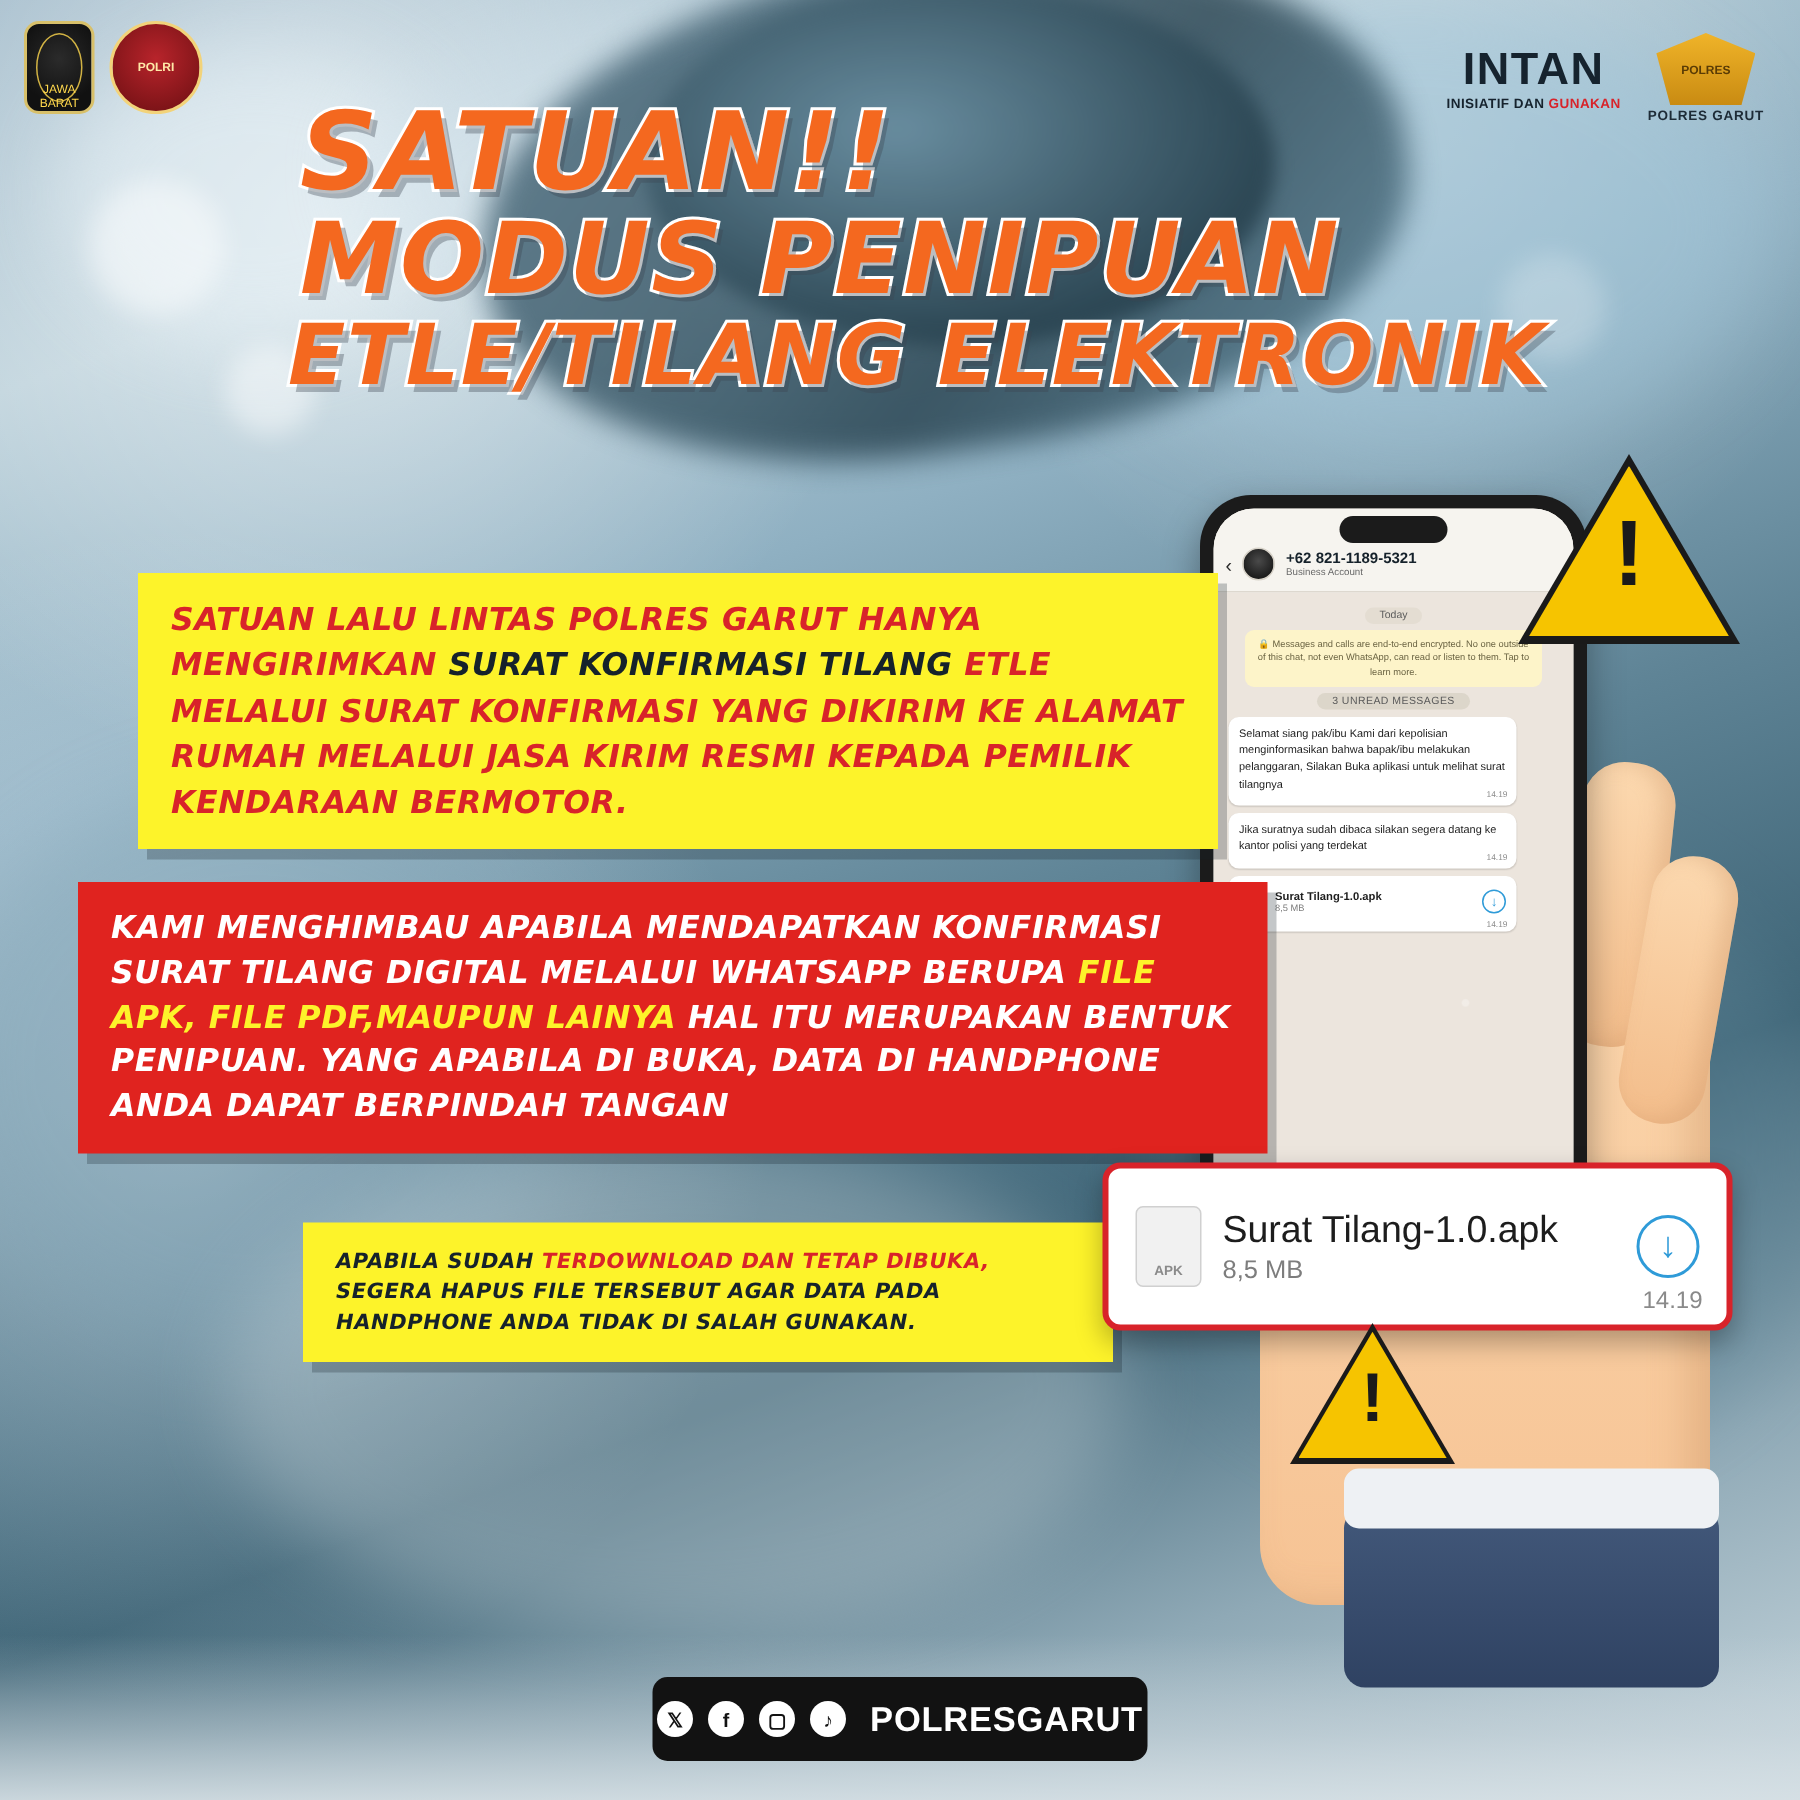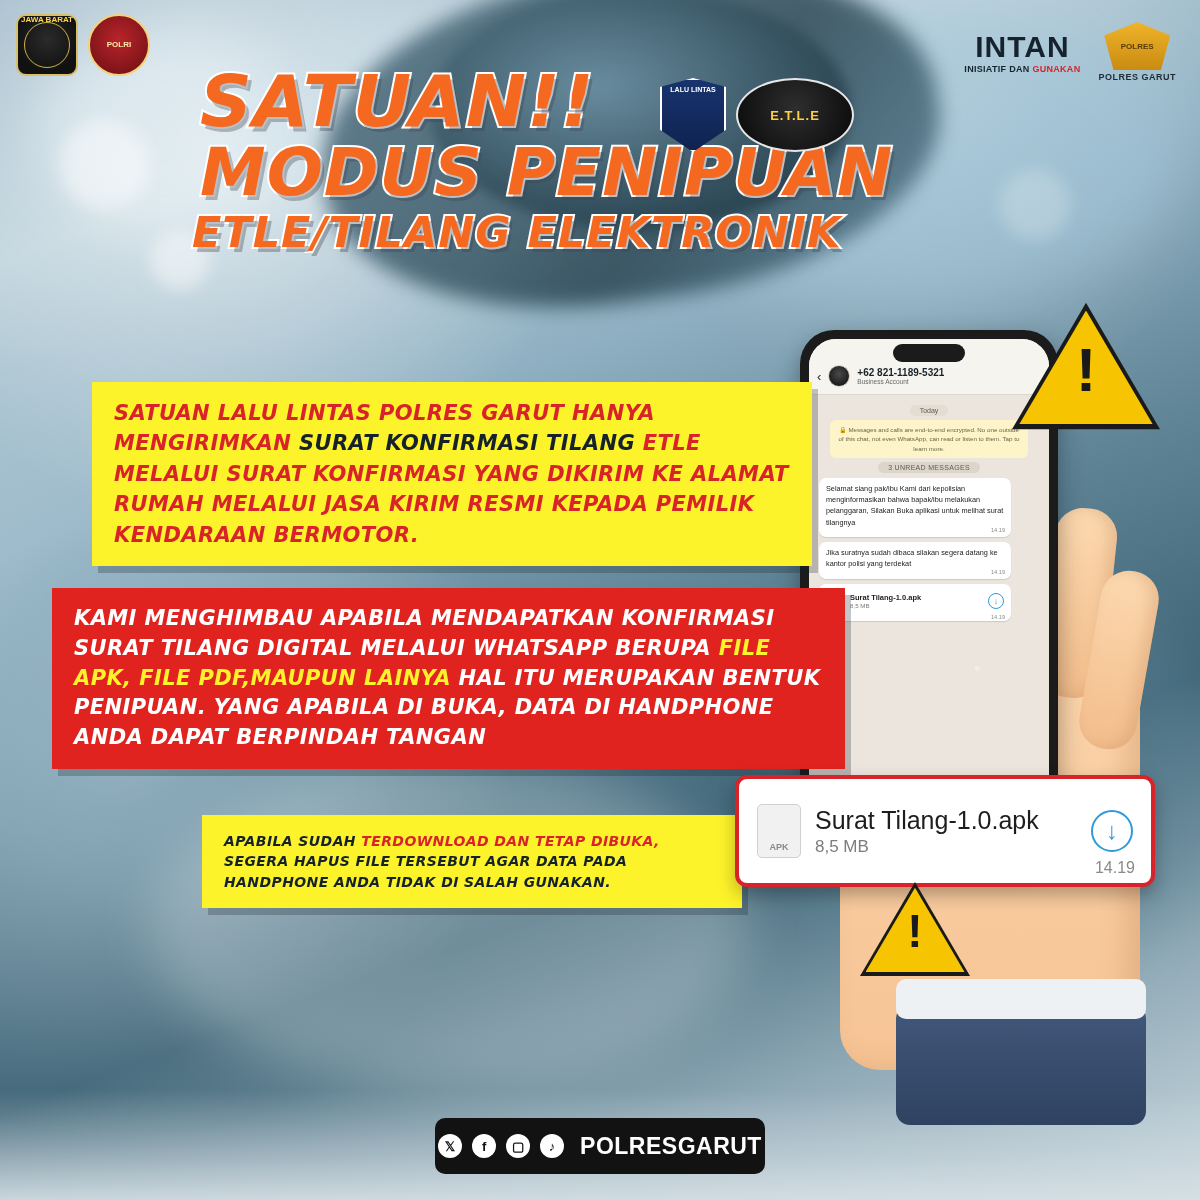--- a/index.html
+++ b/index.html
@@ -46,25 +46,25 @@
   }
   .bokeh {
     position:absolute; border-radius:50%;
     background: rgba(255,255,255,0.45);
     filter: blur(8px);
   }
 
   
   .logo-row { position: absolute; top: 14px; left: 16px; display:flex; gap:10px; z-index: 12;}
   .badge-shield {
-    width: 62px; height: 62px; border-radius: 10px;
+    width: 47px; height: 62px; border-radius: 10px;
     background: radial-gradient(circle at 50% 40%, #2b2b2b 0%, #111 70%);
     border: 2px solid #d8c06a;
-    display:flex; align-items:flex-start; justify-content:center;
-    color:#ffd84d; font-size: 8px; font-weight:bold; text-align:center; line-height:1.1;
+    display:flex; align-items:flex-end; justify-content:center;
+    color:#ffd84d; font-size: 8px; font-weight:normal; text-align:center; line-height:1.1;
     position: relative;
   }
   .badge-shield .ring { position:absolute; inset:6px; border:1px solid #ffd84d; border-radius:50%; opacity:.8;}
   .badge-red {
     width: 62px; height: 62px; border-radius: 50%;
     background: radial-gradient(circle at 50% 40%, #b8242b 0%, #7e1418 75%);
     border: 2px solid #f2d37a;
     display:flex; align-items:center; justify-content:center;
     color:#ffe9a8; font-size: 8px; font-weight:bold; text-align:left; line-height:1.05;
   }
@@ -92,21 +92,21 @@
     color: #f4681f;
     -webkit-text-stroke: 4px #ffffff;
     paint-order: stroke fill;
     text-shadow: 4px 5px 0 rgba(60,70,80,.35);
     letter-spacing: 1px;
     line-height: .98;
     white-space: nowrap;
   }
   .t1 { font-size: 72px; }
   .t2 { font-size: 66px; margin-top: 4px; font-style: italic;}
-  .t3 { font-size: 43px; margin-top: 6px; margin-left: -8px;}
+  .t3 { font-size: 56px; margin-top: 6px; margin-left: -8px;}
 
   .title-emblems { position:absolute; top: 78px; left: 660px; display:flex; gap:10px; z-index:12;}
   .em-lalin {
     width: 66px; height: 74px;
     background: linear-gradient(180deg,#18336e 0%, #0f2350 100%);
     clip-path: polygon(50% 0%, 100% 12%, 100% 70%, 50% 100%, 0% 70%, 0% 12%);
     color:#ffffff; font-size:7px; font-weight:bold; text-align:center; padding-top:6px; line-height:1.1;
     border: 2px solid #ffffff;
   }
   .em-etle {
@@ -344,28 +344,20 @@
       <div class="cap">POLRES GARUT</div>
     </div>
   </div>
 
   <div class="title-wrap">
     <div class="t-line t1">SATUAN!!</div>
     <div class="t-line t2">MODUS PENIPUAN</div>
     <div class="t-line t3">ETLE/TILANG ELEKTRONIK</div>
   </div>
 
-  <div class="title-emblems">
-    <div class="em-lalin">
-      <span>LALU LINTAS</span>
-    </div>
-    <div class="em-etle">
-      <span>E.T.L.E</span>
-    </div>
-  </div>
 
   <div class="panel panel-yellow-1">
     <p>
       <span>SATUAN LALU LINTAS POLRES GARUT HANYA MENGIRIMKAN </span><span class="dark">SURAT KONFIRMASI TILANG </span><span>ETLE MELALUI SURAT KONFIRMASI YANG DIKIRIM KE ALAMAT RUMAH MELALUI JASA KIRIM RESMI KEPADA PEMILIK KENDARAAN BERMOTOR.</span>
     </p>
   </div>
 
   <div class="panel panel-red">
     <p>
       <span>KAMI MENGHIMBAU APABILA MENDAPATKAN KONFIRMASI SURAT TILANG DIGITAL MELALUI WHATSAPP BERUPA </span><span class="yel">FILE APK, FILE PDF,MAUPUN LAINYA</span><span> HAL ITU MERUPAKAN BENTUK PENIPUAN. YANG APABILA DI BUKA, DATA DI HANDPHONE ANDA DAPAT BERPINDAH TANGAN</span>

